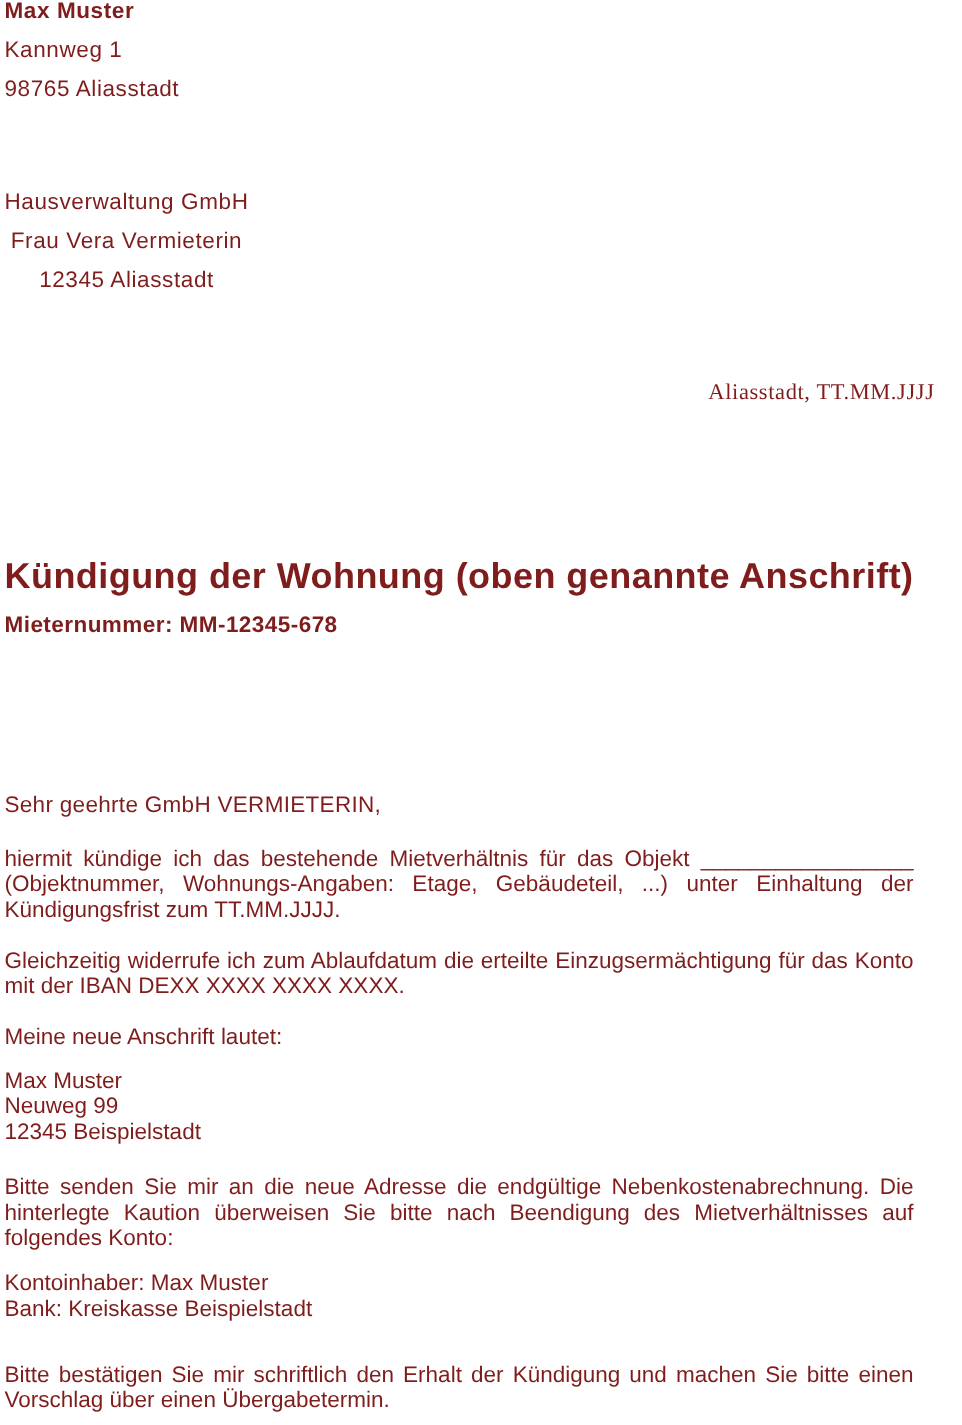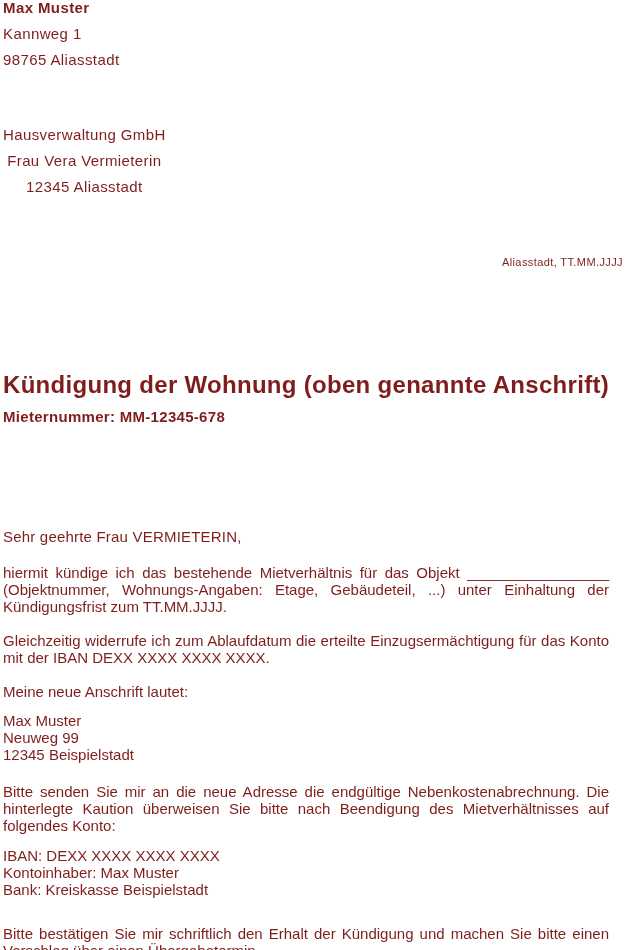--- a/index.html
+++ b/index.html
@@ -21,23 +21,24 @@
     white-space: nowrap;
   }
   .addr .line { display: block; }
   .bold { font-weight: bold; }
   .date-row {
     position: absolute;
     left: 3px;
     top: 254px;
     width: 620px;
     text-align: right;
-    font-size: 11px;
+    font-size: 15px;
     line-height: 17px;
     letter-spacing: 0.4px;
+    font-family: Liberation Serif, serif;
   }
   .subject-title {
     position: absolute;
     left: 3px;
     top: 374px;
     font-size: 24px;
     font-weight: bold;
     line-height: 22px;
     letter-spacing: 0.3px;
     white-space: nowrap;
@@ -96,42 +97,41 @@
     <span class="line">Hausverwaltung GmbH</span>
     <span class="line">Frau Vera Vermieterin</span>
     <span class="line">12345 Aliasstadt</span>
   </div>
 
   <div class="date-row">Aliasstadt, TT.MM.JJJJ</div>
 
   <div class="subject-title">Kündigung der Wohnung (oben genannte Anschrift)</div>
   <div class="tenant-number">Mieternummer: MM-12345-678</div>
 
-  <div class="salutation">Sehr geehrte Frau VERMIETERIN,</div>
+  <div class="salutation">Sehr geehrte GmbH VERMIETERIN,</div>
 
   <div class="body-block">
 
     <p class="p1"><span>hiermit kündige ich das bestehende Mietverhältnis für das Objekt</span>
       <span class="blank-line">_________________</span>
       <span>(Objektnummer, Wohnungs-Angaben: Etage, Gebäudeteil, ...) unter Einhaltung der Kündigungsfrist zum TT.MM.JJJJ.</span></p>
 
     <p class="gap-1">Gleichzeitig widerrufe ich zum Ablaufdatum die erteilte Einzugsermächtigung für das Konto mit der IBAN DEXX XXXX XXXX XXXX.</p>
 
     <p class="gap-1">Meine neue Anschrift lautet:</p>
 
     <div class="addr-inline">
       <div>Max Muster</div>
       <div>Neuweg 99</div>
       <div>12345 Beispielstadt</div>
     </div>
 
     <p class="p3">Bitte senden Sie mir an die neue Adresse die endgültige Nebenkostenabrechnung. Die hinterlegte Kaution überweisen Sie bitte nach Beendigung des Mietverhältnisses auf folgendes Konto:</p>
 
     <div class="bank">
-      <div>IBAN: DEXX XXXX XXXX XXXX</div>
       <div>Kontoinhaber: Max Muster</div>
       <div>Bank: Kreiskasse Beispielstadt</div>
     </div>
 
     <p class="p4">Bitte bestätigen Sie mir schriftlich den Erhalt der Kündigung und machen Sie bitte einen Vorschlag über einen Übergabetermin.</p>
 
   </div>
 
 </div>
 

